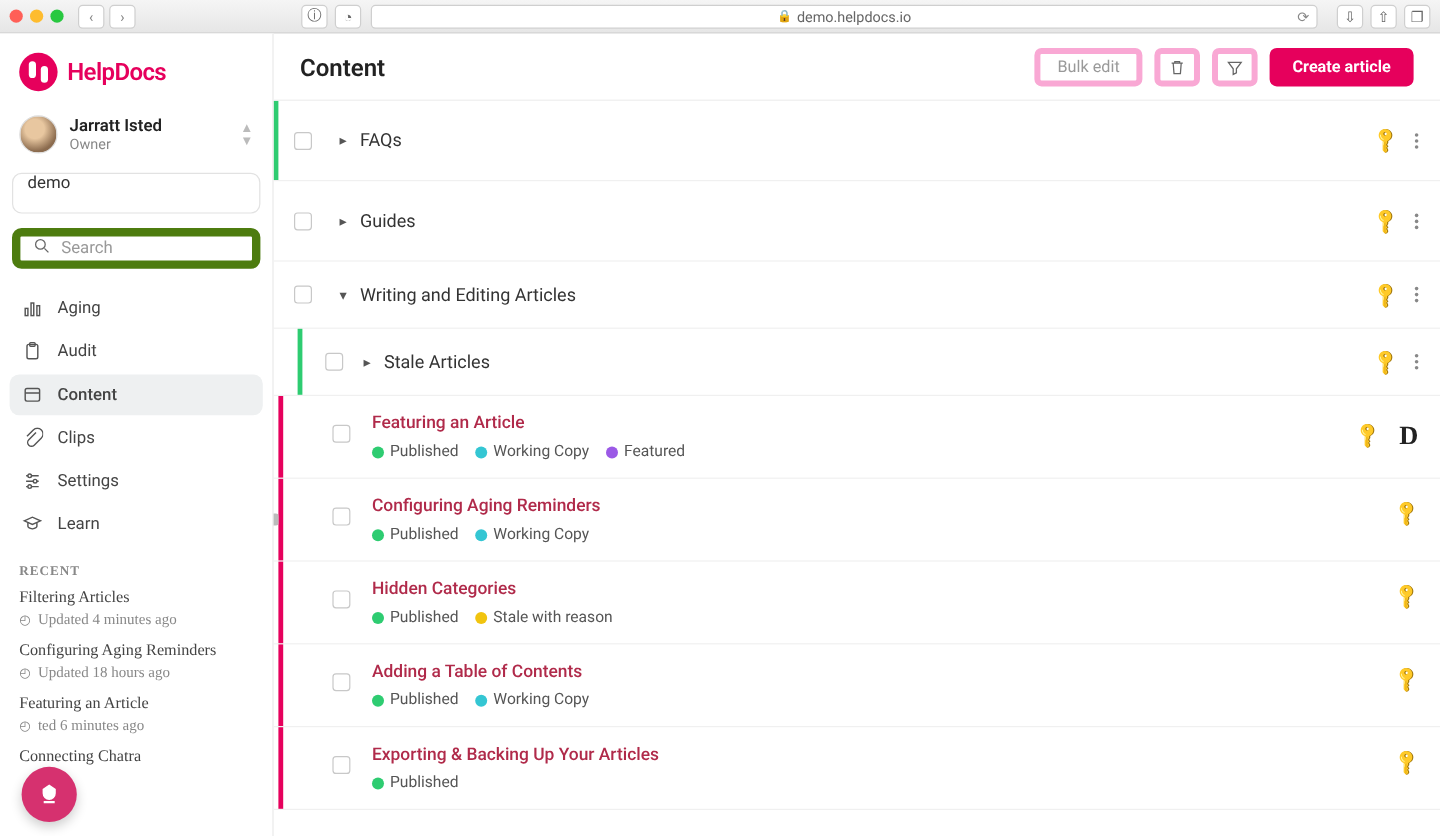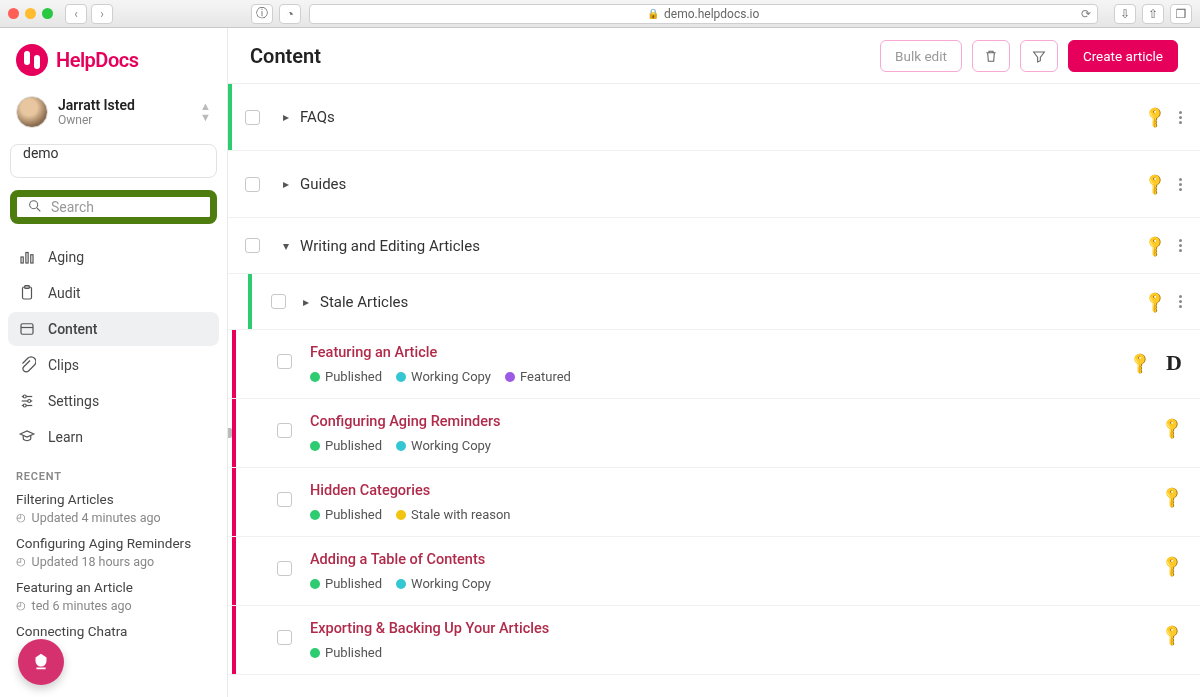--- a/index.html
+++ b/index.html
@@ -31,35 +31,35 @@
 .user-name { font-size:14px; font-weight:600; color:#222; }
 .user-role { font-size:12px; color:#888; }
 .user-chevron { position:absolute; right:16px; color:#bbb; font-size:11px; line-height:1; display:flex; flex-direction:column; gap:0px;}
 .pill-input { margin:6px 10px; height:34px; border:1px solid #e2e2e2; border-radius:8px; padding:0 12px; display:flex; align-items:flex-start; background:#fff; font-size:14px; color:#333; }
 .search-box { margin:6px 10px 10px 10px; height:34px; border:7px solid #4d7c0f; border-radius:8px; padding:0 10px; display:flex; align-items:center; gap:8px; color:#888; background:#fff; }
 .search-box .mag { font-size:13px; color:#aaa; }
 .nav { padding:6px 8px; display:flex; flex-direction:column; gap:2px; }
 .nav-item { display:flex; align-items:center; gap:12px; height:34px; padding:0 10px; border-radius:8px; color:#444; cursor:pointer; }
 .nav-item.active { background:#eef0f1; font-weight:500; }
 .nav-item .icon { width:18px; height:18px; display:flex; align-items:center; justify-content:center; color:#555; }
-.recent { padding:10px 16px 0 16px; }
+.recent { padding:10px 16px 0 16px;font-family:Liberation Serif, serif; }
 .recent-title { font-size:11px; letter-spacing:0.8px; color:#888; font-weight:600; margin-bottom:8px; }
 .recent-item { margin-bottom:10px; }
 .recent-item .title { font-size:13.5px; color:#444; margin-bottom:3px; }
 .recent-item .meta { font-size:12.5px; color:#888; display:flex; align-items:center; gap:6px; }
 .recent-item .meta .clock { font-size:11px; }
 .fab { position:absolute; left:18px; bottom:12px; width:46px; height:46px; border-radius:50%; background:#d6316f; box-shadow:0 4px 10px rgba(0,0,0,0.2); display:flex; align-items:center; justify-content:center; }
 .fab svg { fill:#fff; }
 .main { flex:1; display:flex; flex-direction:column; min-width:0; }
 .topbar { height:56px; border-bottom:1px solid #eee; display:flex; align-items:center; padding:0 22px; gap:8px; }
 .topbar h1 { font-size:20px; font-weight:600; color:#222; flex:1; }
-.btn { height:32px; padding:0 14px; border-radius:6px; border:1px solid #f9a8d4; background:#fff; font-size:13.5px; color:#555; display:flex; align-items:center; justify-content:center; cursor:pointer; }
+.btn { height:32px; padding:0 14px; border-radius:6px; border:5px solid #f9a8d4; background:#fff; font-size:13.5px; color:#555; display:flex; align-items:center; justify-content:center; cursor:pointer; }
 .btn.square { width:38px; padding:0; }
 .btn.muted { color:#999; }
-.btn.primary { background:#e6005c; border-color:#e6005c; color:#fff; font-weight:400; }
+.btn.primary { background:#e6005c; border-color:#e6005c; color:#fff; font-weight:700; }
 .btn-group { display:flex; gap:10px; }
 .list { flex:1; overflow-y:auto; }
 .row { display:flex; align-items:center; min-height:67px; border-bottom:1px solid #f0f0f0; padding:0 18px 0 0; position:relative; }
 .row .accent { width:4px; align-self:stretch; }
 .row.green .accent { background:#2ecc71; }
 .row.green-sub .accent { background:#2ecc71; margin-left:10px; }
 .row .chk-wrap { width:40px; display:flex; justify-content:center; }
 .chk { width:15px; height:15px; border:1.5px solid #c8c8c8; border-radius:3px; background:#fff; }
 .row .tog { width:28px; display:flex; justify-content:center; color:#555; font-size:12px; }
 .row .title { font-size:15px; color:#333; flex:1; }

